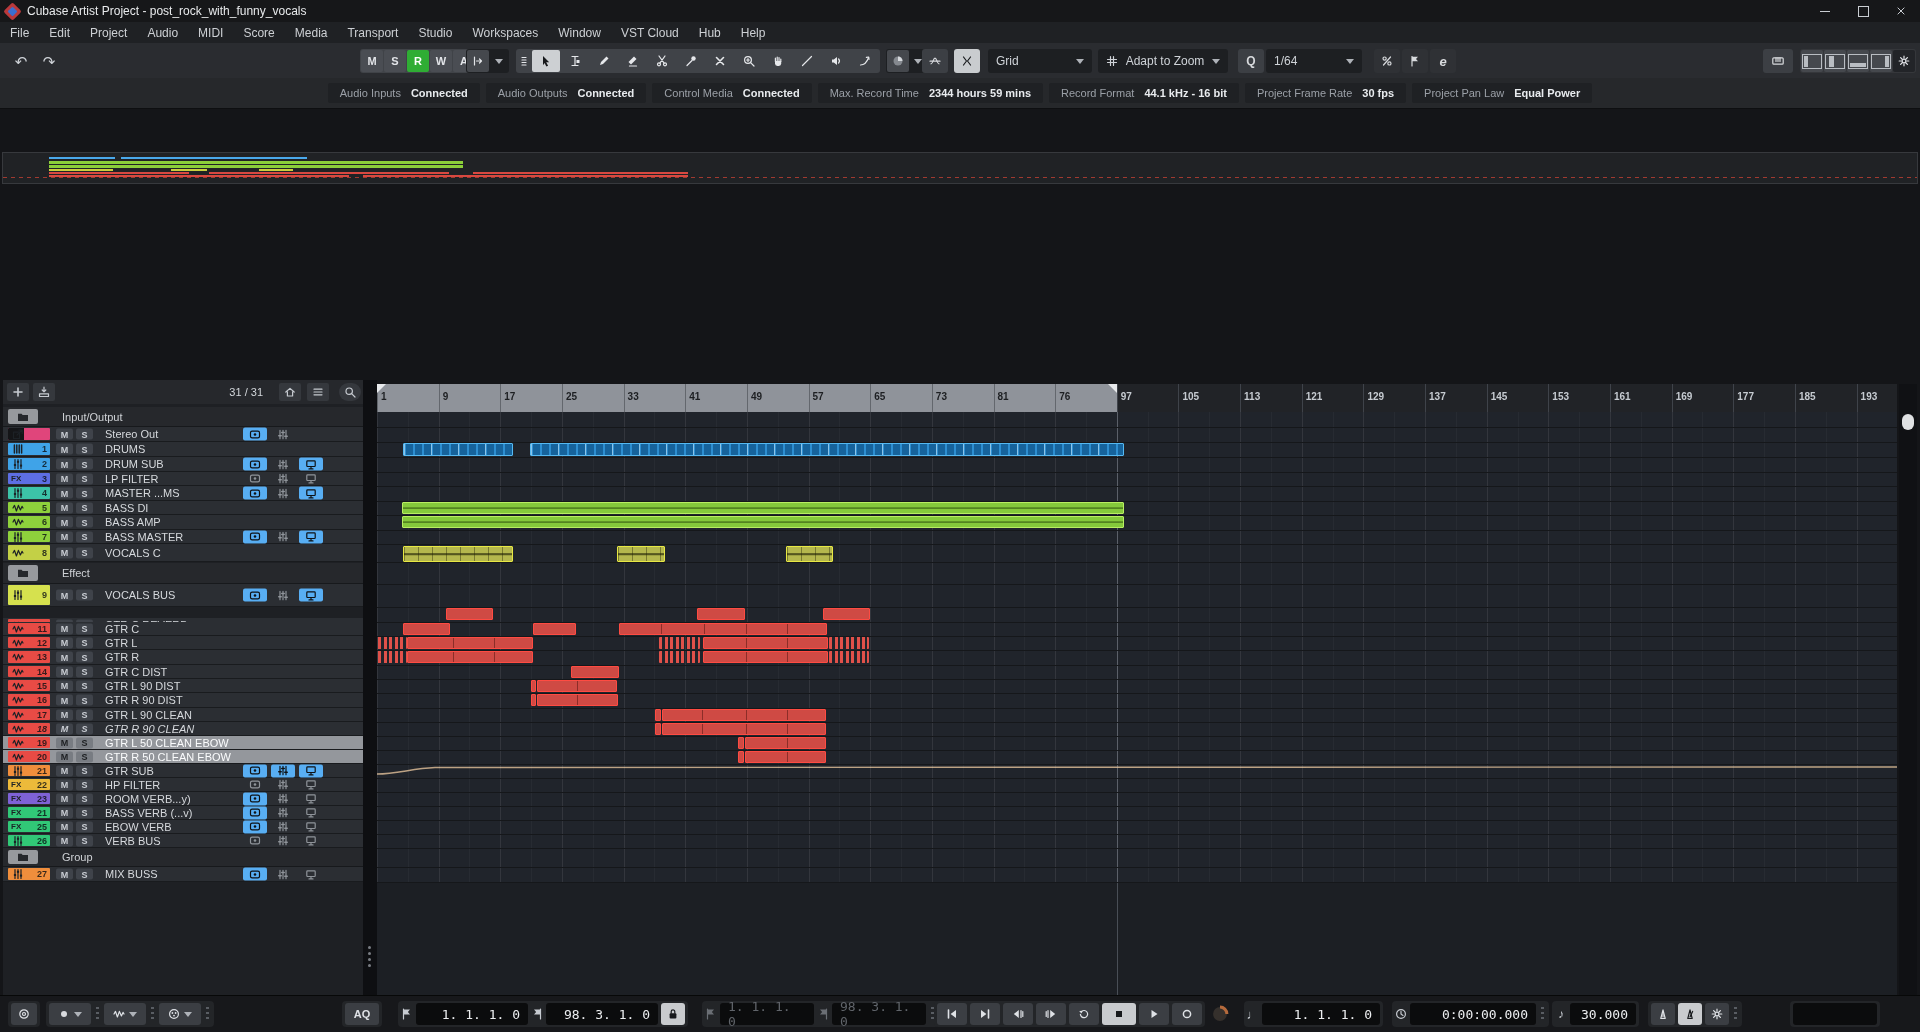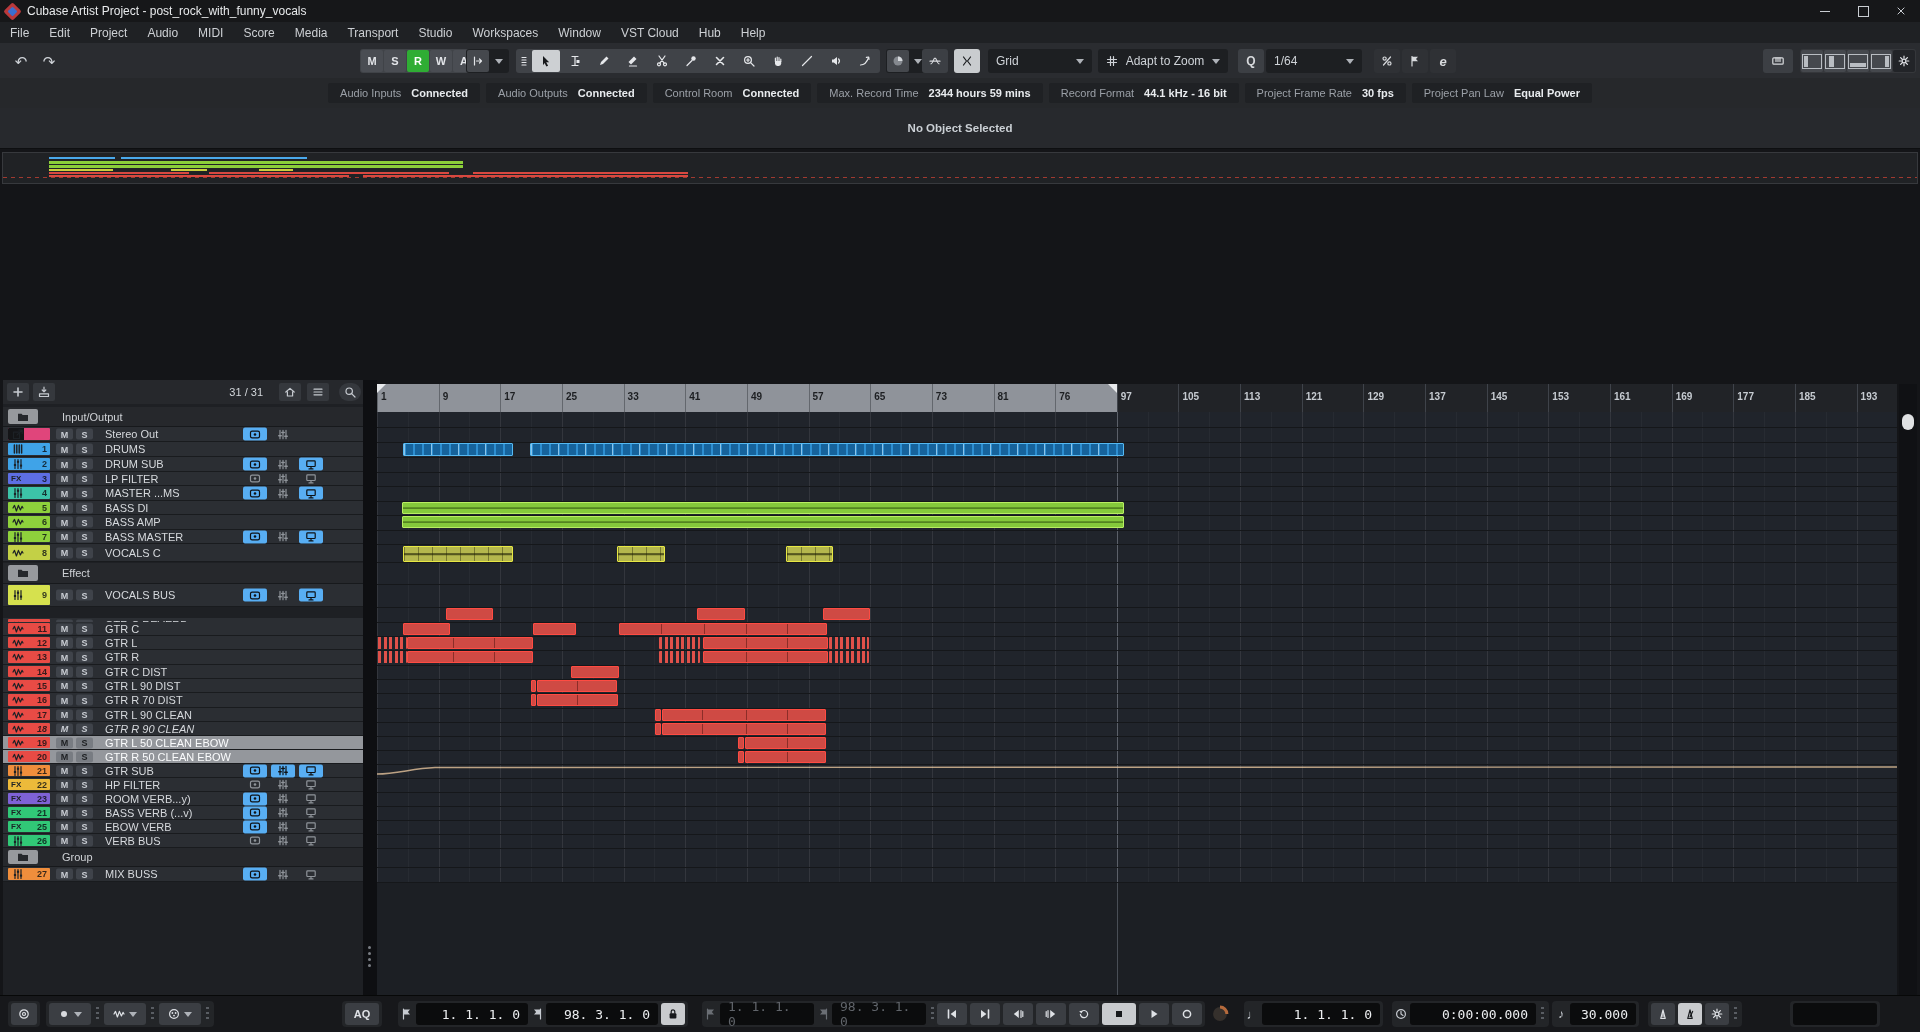--- a/index.html
+++ b/index.html
@@ -422,44 +422,41 @@
   <div id="statusbar" class="abs">
       <div class="scell" style="position: relative;">
         <span class="lab">Audio Inputs</span>
         <span class="val">Connected</span>
       </div>
       <div class="scell" style="position: relative;">
         <span class="lab">Audio Outputs</span>
         <span class="val">Connected</span>
       </div>
       <div class="scell" style="position: relative;">
-        <span class="lab">Control Room</span>
+        <span class="lab">Control Media</span>
         <span class="val">Connected</span>
       </div>
       <div class="scell" style="position: relative;">
         <span class="lab">Max. Record Time</span>
         <span class="val">2344 hours 59 mins</span>
       </div>
       <div class="scell" style="position: relative;">
         <span class="lab">Record Format</span>
         <span class="val">44.1 kHz - 16 bit</span>
       </div>
       <div class="scell" style="position: relative;">
         <span class="lab">Project Frame Rate</span>
         <span class="val">30 fps</span>
       </div>
       <div class="scell" style="position: relative;">
         <span class="lab">Project Pan Law</span>
         <span class="val">Equal Power</span>
       </div>
     </div>
 
-  <div id="inforow" class="abs">
-    <span id="infotext">No Object Selected</span>
-  </div>
 
   <div id="overview" class="abs">
     <div id="ovdash"></div>
   <div class="ovm" style="left: 46px; top: 4px; width: 66px; height: 2px; background: rgb(74, 169, 236);"></div>
       <div class="ovm" style="left: 118px; top: 4px; width: 186px; height: 2px; background: rgb(74, 169, 236);"></div>
       <div class="ovm" style="left: 46px; top: 8px; width: 414px; height: 3px; background: rgb(139, 207, 57);"></div>
       <div class="ovm" style="left: 46px; top: 12px; width: 414px; height: 3px; background: rgb(139, 207, 57);"></div>
       <div class="ovm" style="left: 46px; top: 16px; width: 64px; height: 2px; background: rgb(201, 207, 62);"></div>
       <div class="ovm" style="left: 168px; top: 16px; width: 36px; height: 2px; background: rgb(201, 207, 62);"></div>
       <div class="ovm" style="left: 256px; top: 16px; width: 34px; height: 2px; background: rgb(201, 207, 62);"></div>
@@ -892,21 +889,21 @@
           <div class="strip" style="background: rgb(232, 75, 69);">
             <span class="icn">
               <svg viewBox="0 0 12 12">
                 <path d="M1 6l1.5-2.6L4.4 9l2-5.6L8.4 8 10 4.4 11 6" stroke="currentColor" fill="none" stroke-width="1.2" stroke-linecap="round" stroke-linejoin="round"></path>
               </svg>
             </span>
             <span class="tnum">16</span>
           </div>
           <div class="msbtn" style="left: 53px;">M</div>
           <div class="msbtn" style="left: 73px;">S</div>
-          <span class="tname">GTR R 70 DIST</span>
+          <span class="tname">GTR R 90 DIST</span>
         </div>
         <div class="trow" style="top: 304px; height: 14px;">
           <div class="strip" style="background: rgb(232, 75, 69);">
             <span class="icn">
               <svg viewBox="0 0 12 12">
                 <path d="M1 6l1.5-2.6L4.4 9l2-5.6L8.4 8 10 4.4 11 6" stroke="currentColor" fill="none" stroke-width="1.2" stroke-linecap="round" stroke-linejoin="round"></path>
               </svg>
             </span>
             <span class="tnum">17</span>
           </div>

